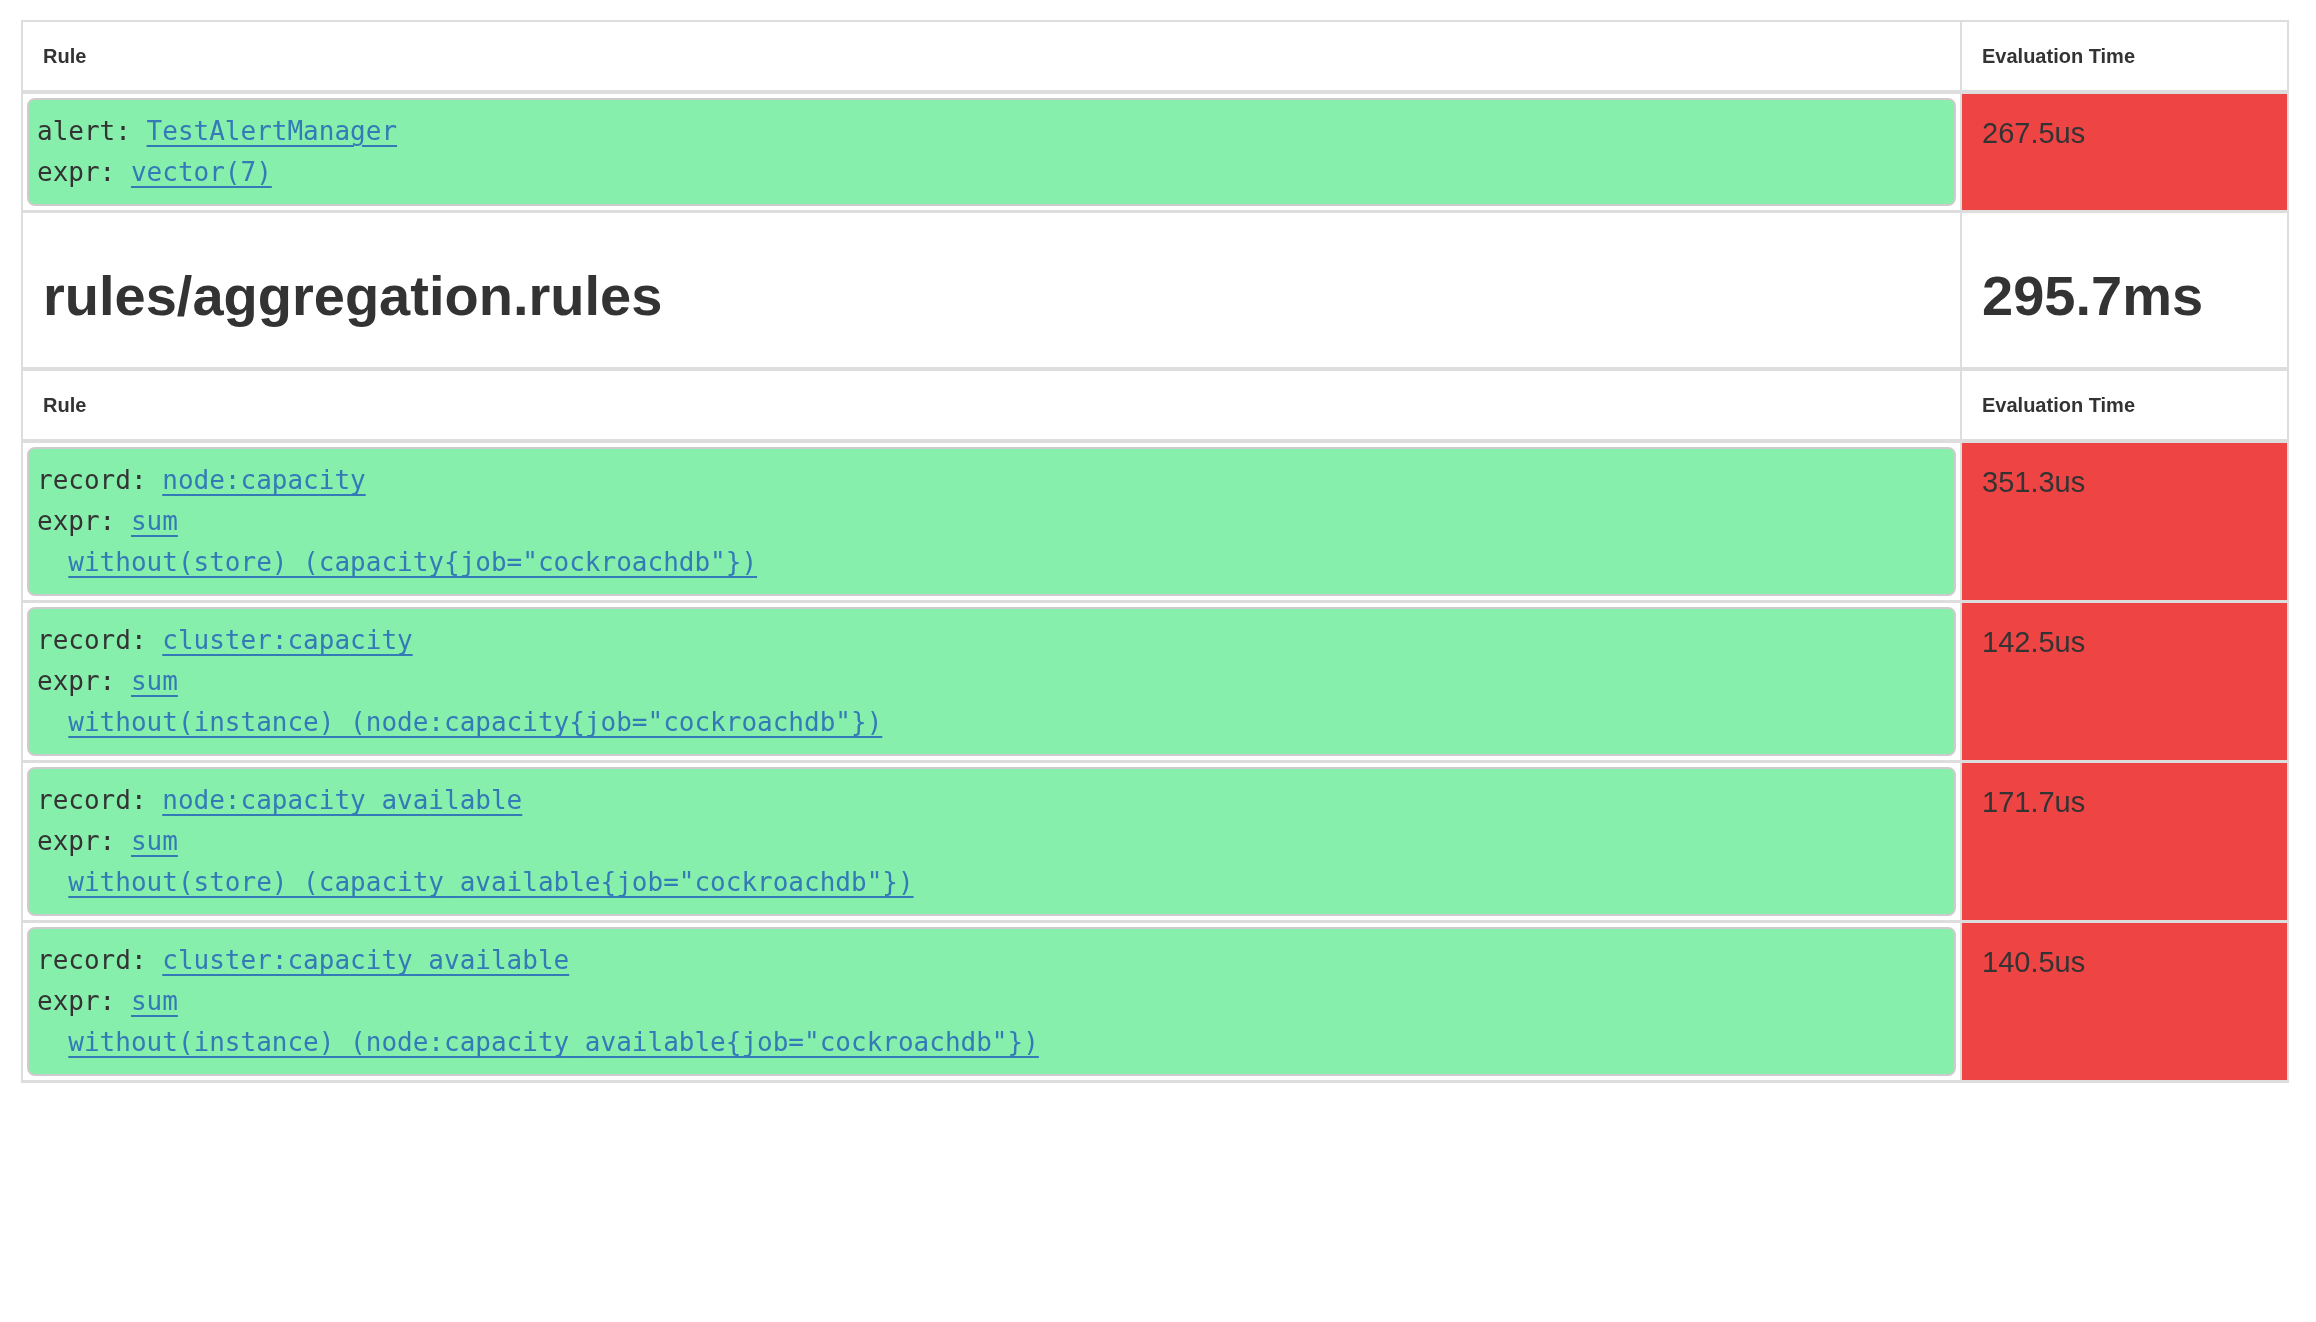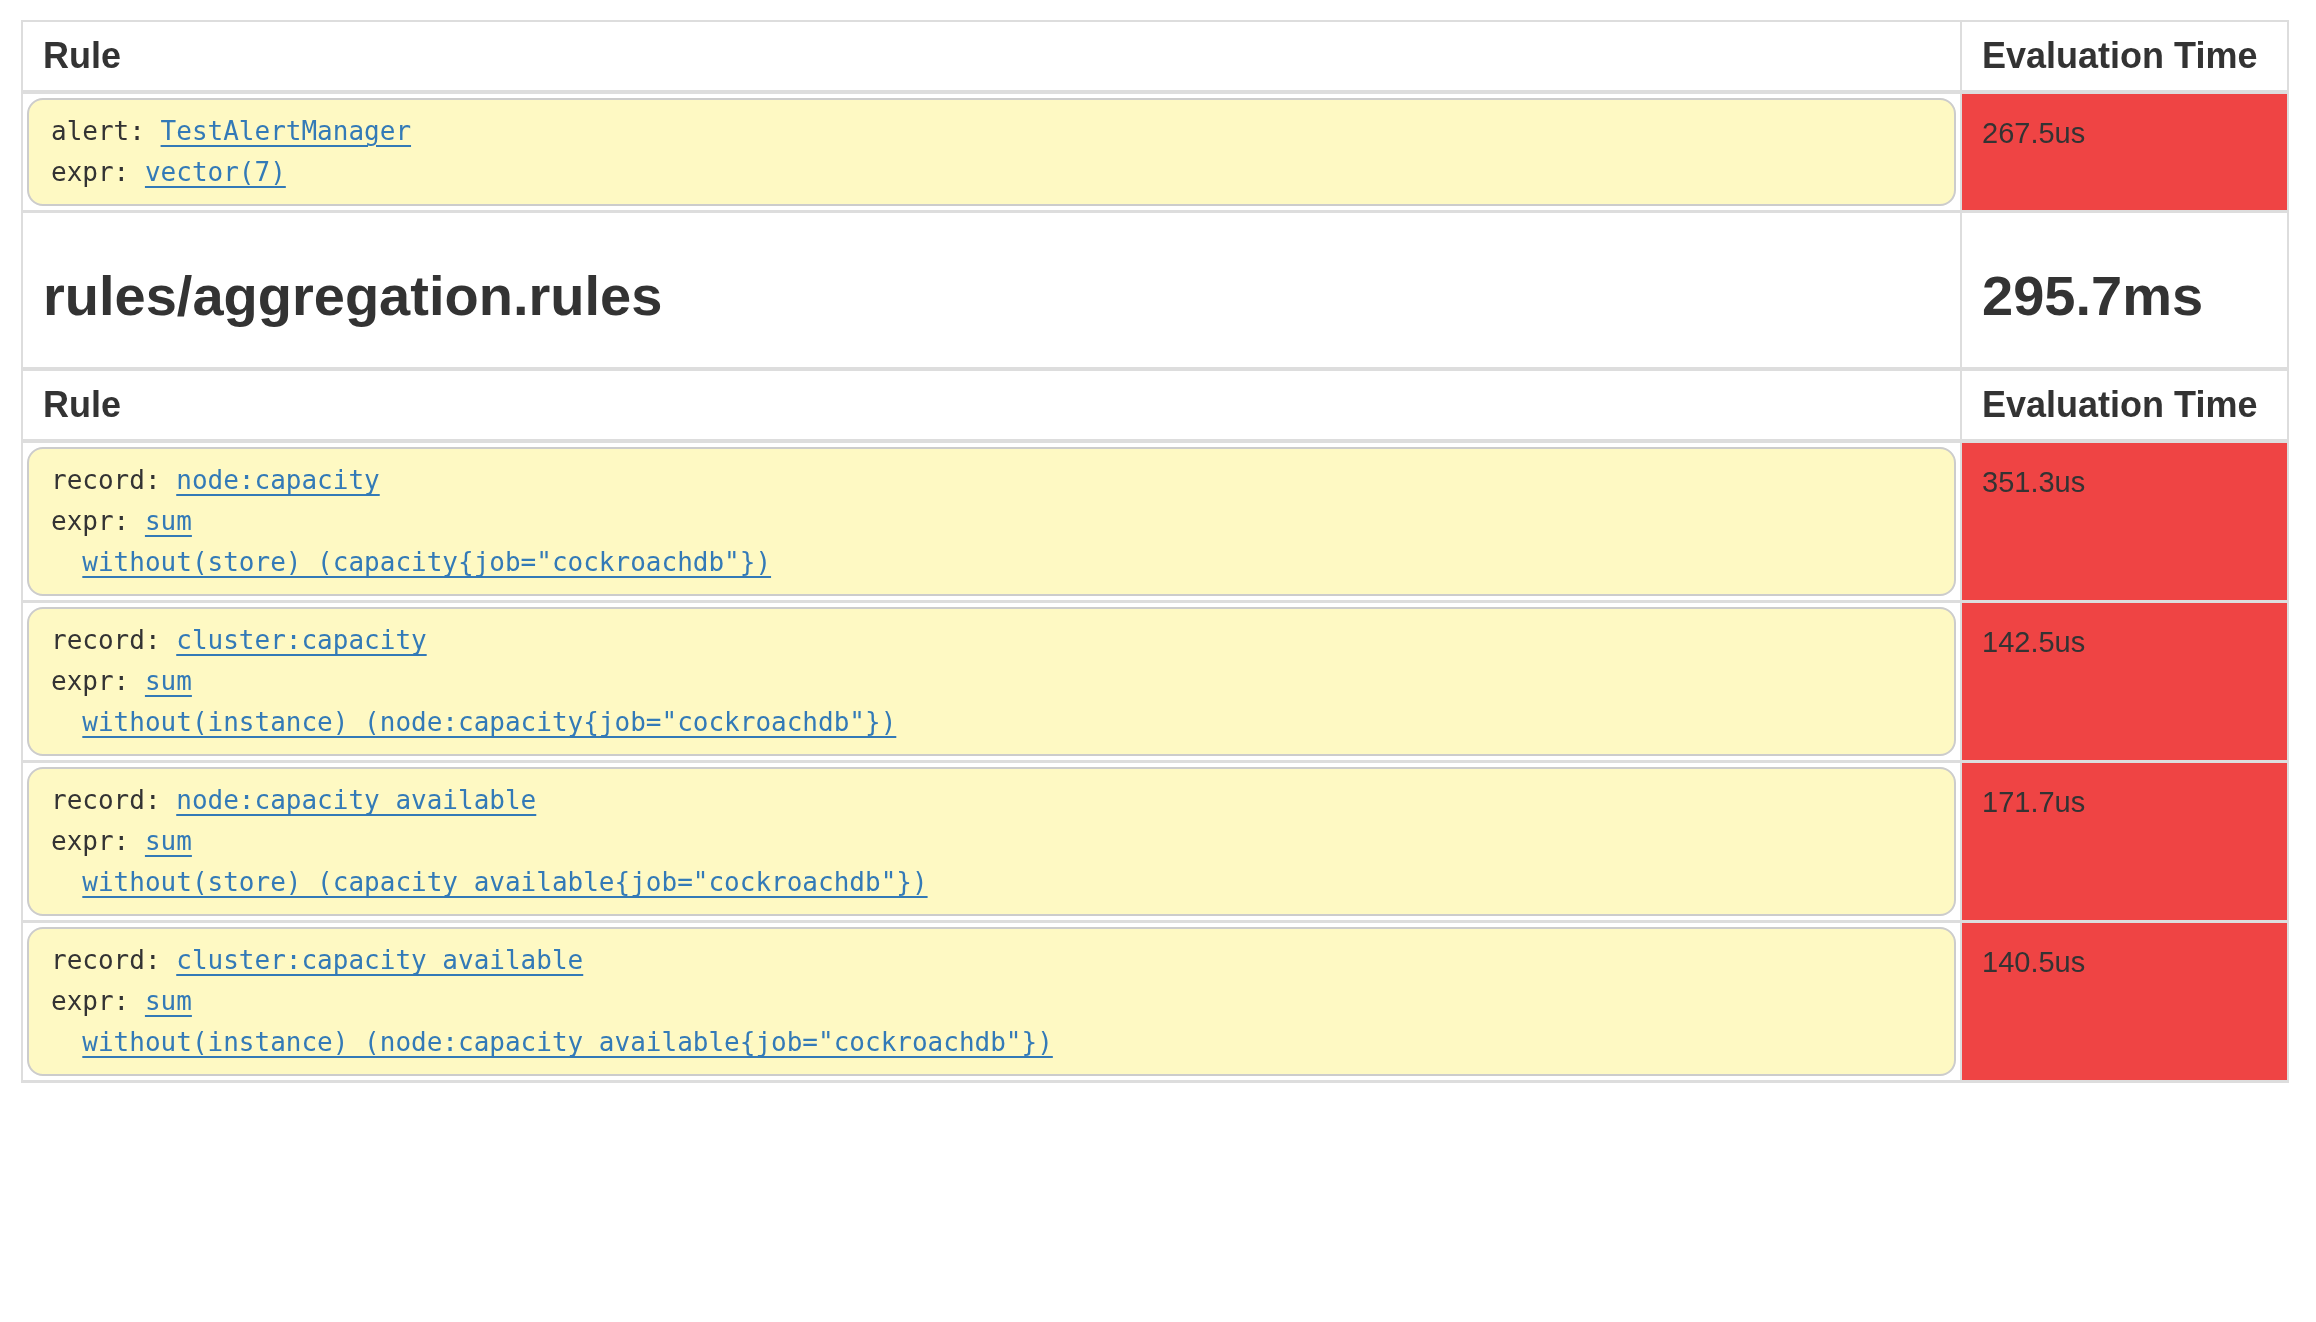--- a/index.html
+++ b/index.html
@@ -42,38 +42,38 @@
   .group-title {
     font-size: 56px;
     font-weight: bold;
     line-height: 62px;
     color: #333333;
     white-space: nowrap;
     overflow: hidden;
   }
   tr.colhead-row th {
     padding: 18px 20px;
-    font-size: 36px;
+    font-size: 20px;
     line-height: 32px;
     font-weight: bold;
     color: #333333;
     border-bottom-width: 4px;
     background: #ffffff;
   }
   tr.rule-row td { border-bottom-width: 3px; }
   td.rule-cell {
     padding: 4px;
     background: #ffffff;
   }
   pre.rule-def {
     margin: 0;
-    background: #fef9c3;
+    background: #86efac;
     border: 2px solid #cccccc;
-    border-radius: 16px;
-    padding: 11px 22px;
+    border-radius: 8px;
+    padding: 11px 8px;
     font-family: "DejaVu Sans Mono", "Liberation Mono", monospace;
     font-size: 26px;
     line-height: 41px;
     color: #333333;
     white-space: pre;
     overflow: hidden;
   }
   pre.rule-def .ln { min-height: 41px; }
   .kw { color: #333333; }
   a.lk {

